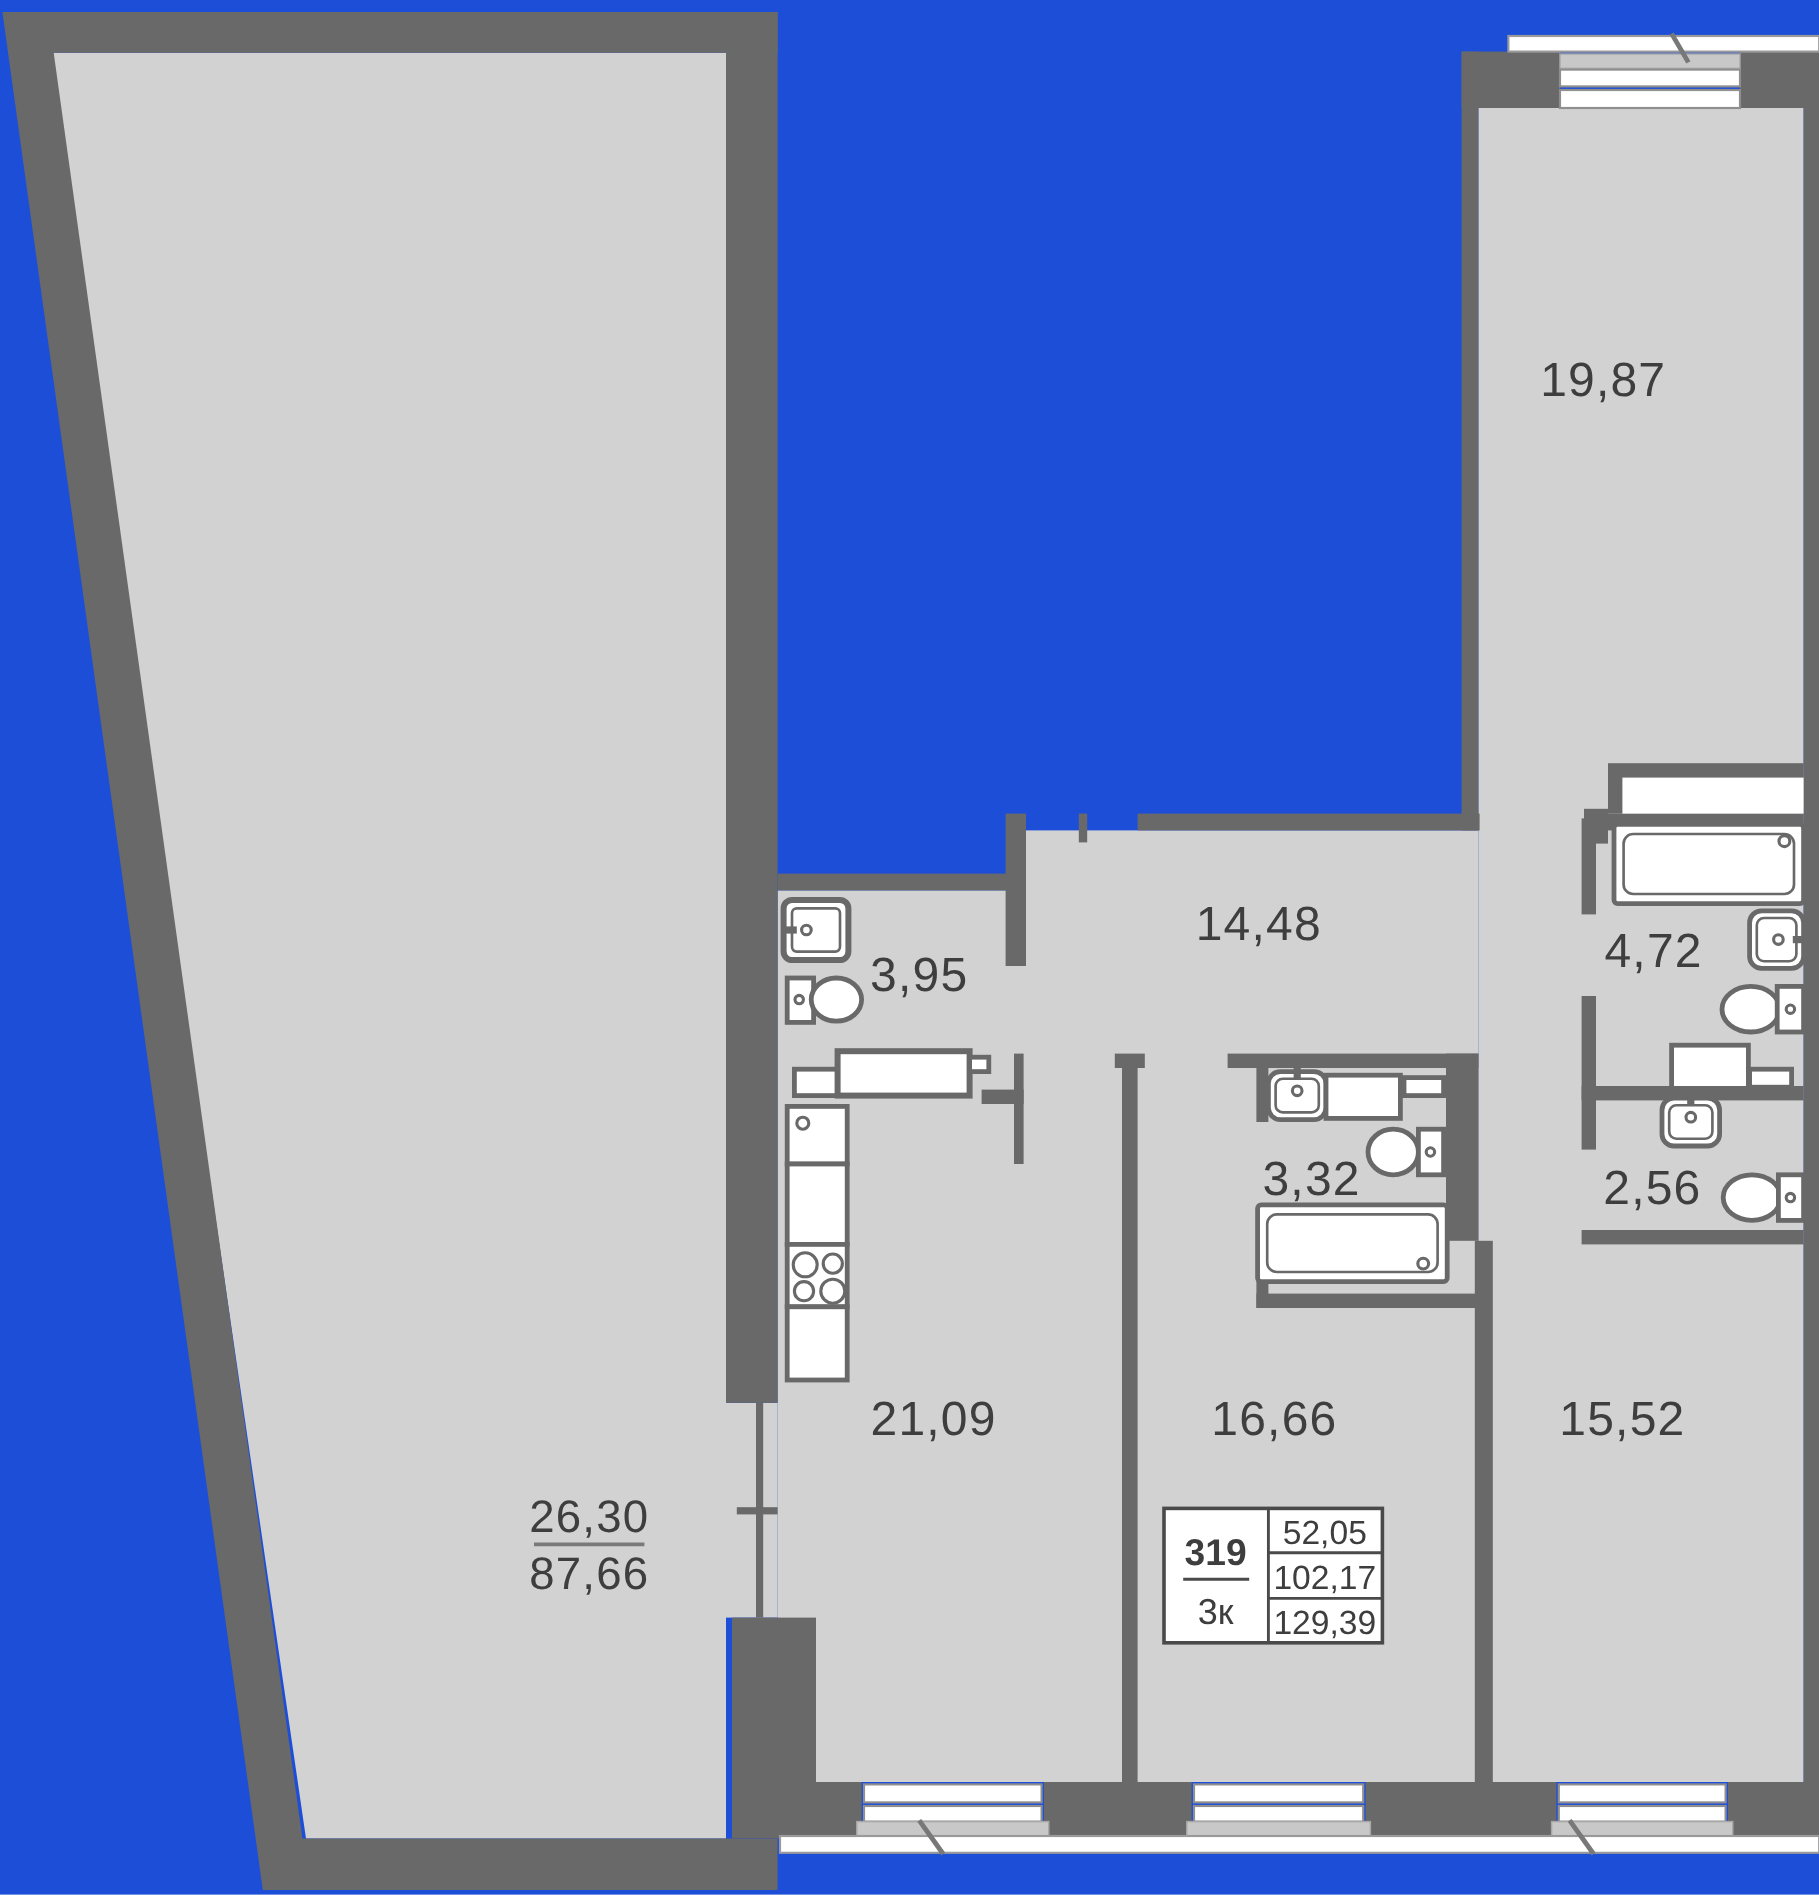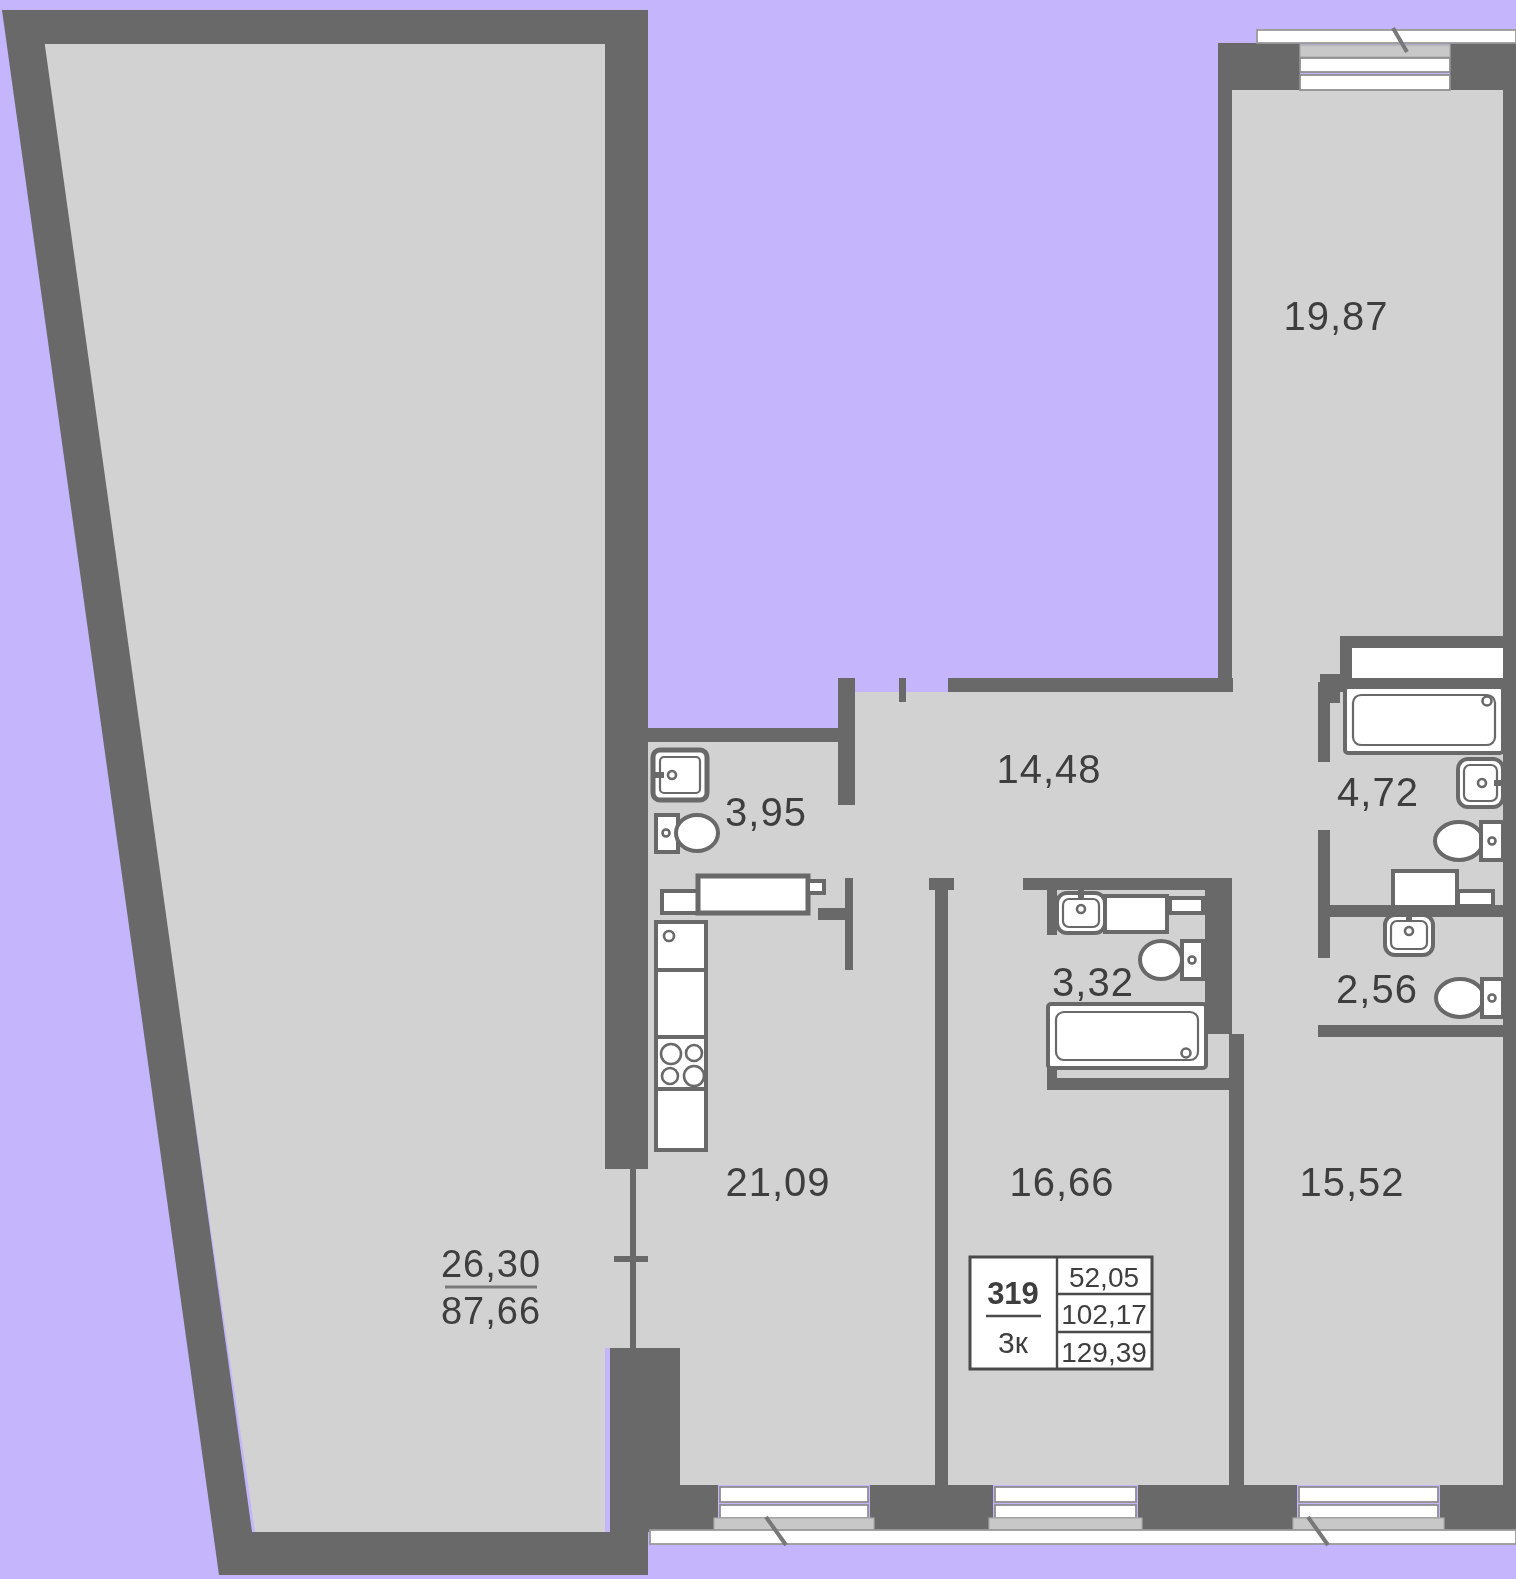--- a/index.html
+++ b/index.html
@@ -1,16 +1,16 @@
 <!DOCTYPE html>
 <html><head>
 <meta charset="utf-8">
 <style>
   html,body{margin:0;padding:0;background:#ffffff;}
-  .stage{position:relative;width:1516px;height:1579px;background:#c4b5fd;overflow:hidden;
+  .stage{position:relative;width:1516px;height:1579px;background:#1d4ed8;overflow:hidden;
          font-family:"Liberation Sans", sans-serif;}
   svg{display:block;}
   .floor{fill:#d2d2d2;}
   .wall{fill:#696969;}
   .glass{fill:#696969;}
   .fixture{fill:#ffffff;stroke:#696969;stroke-width:4;}
   .fixture-thick{fill:#ffffff;stroke:#696969;stroke-width:5;}
   .fixture-inner{fill:none;stroke:#696969;stroke-width:2.2;}
   .fixture-dot{fill:none;stroke:#696969;stroke-width:2.6;}
   .fixture-solid{fill:#696969;stroke:none;}

